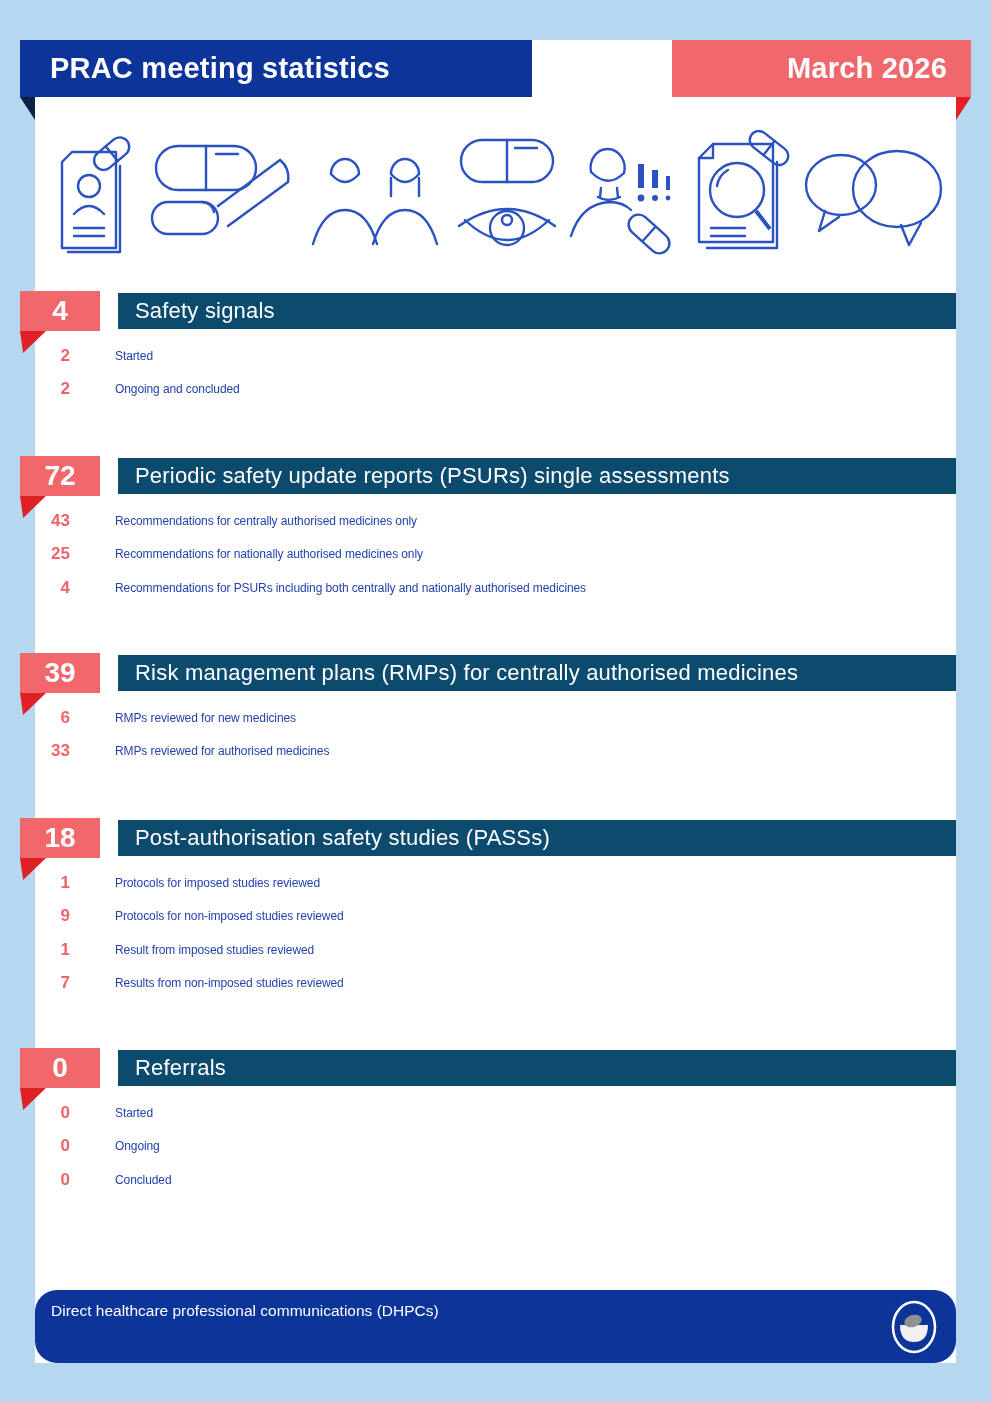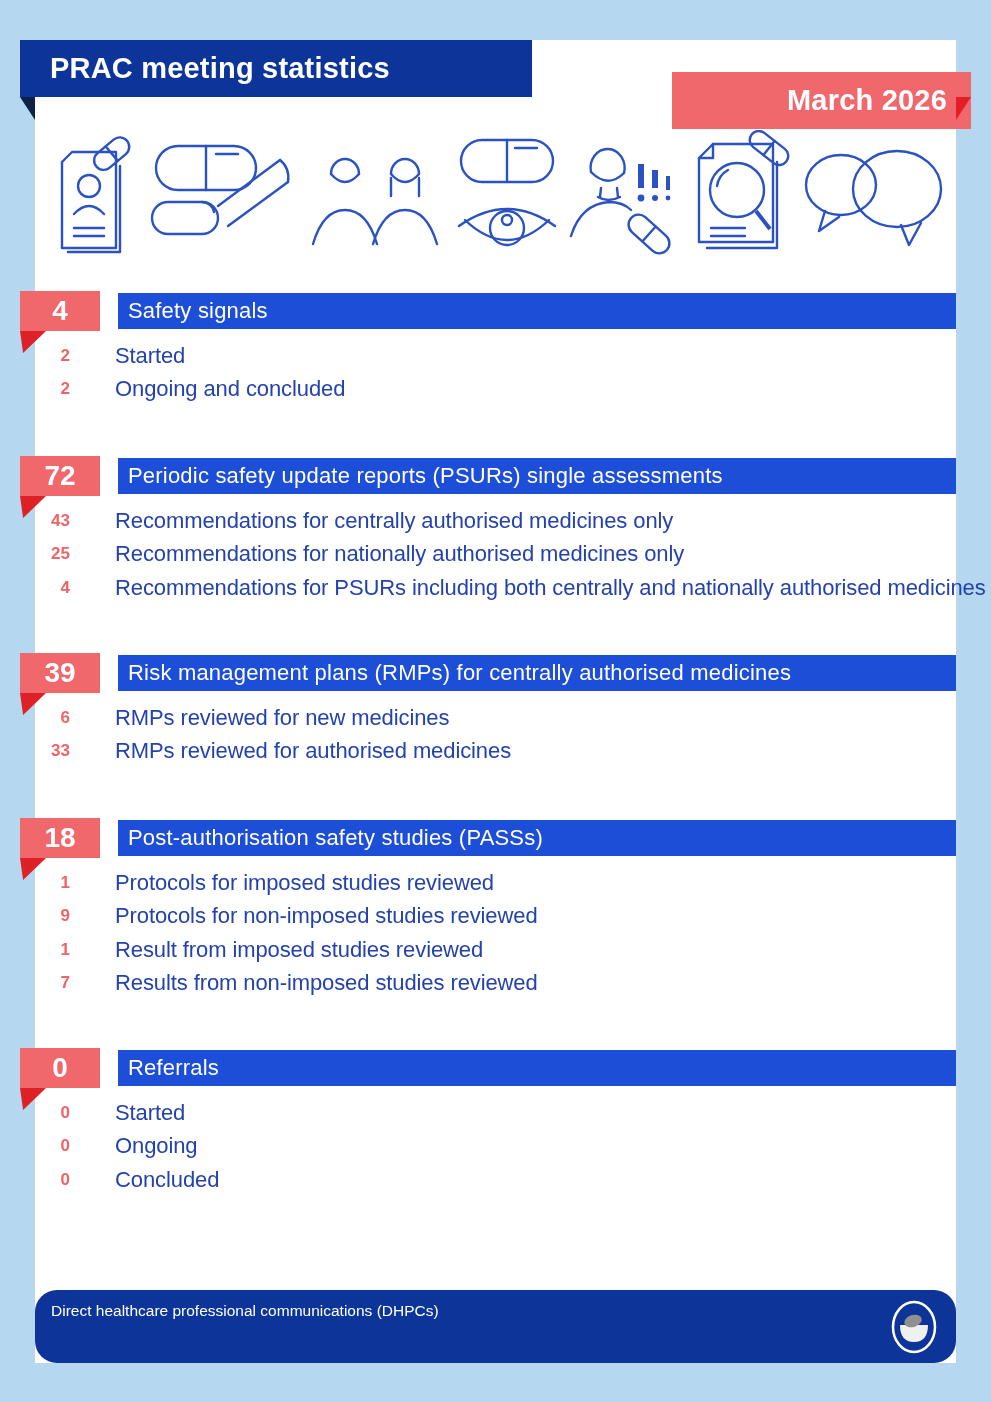--- a/index.html
+++ b/index.html
@@ -22,21 +22,21 @@
     font-size:29px;font-weight:bold;letter-spacing:0.2px;
   }
   .header-fold{
     position:absolute;left:20px;top:97px;width:15px;height:23px;
     background:#0e2246;clip-path:polygon(0 0,100% 0,100% 100%);
   }
   .date-badge{
     position:absolute;left:672px;top:40px;width:299px;height:57px;
     background:#f0676c;color:#fff;display:flex;align-items:center;justify-content:flex-end;
     padding-right:24px;box-sizing:border-box;
-    font-size:29px;font-weight:bold;letter-spacing:0.2px;margin-top:32px;
+    font-size:29px;font-weight:bold;letter-spacing:0.2px;
   }
   .date-fold{
     position:absolute;left:956px;top:97px;width:15px;height:23px;
     background:#e41e26;clip-path:polygon(0 0,100% 0,0 100%);
   }
   
   .icon-band{
     position:absolute;left:50px;top:118px;width:895px;height:155px;
     display:flex;align-items:center;justify-content:space-between;
   }
@@ -51,31 +51,31 @@
     position:absolute;left:20px;top:0;width:80px;height:40px;
     background:#f0676c;color:#fff;display:flex;align-items:center;justify-content:center;
     font-size:28px;font-weight:bold;
   }
   .badge-fold{
     position:absolute;left:20px;top:40px;width:26px;height:22px;
     background:#de2027;clip-path:polygon(0 0,100% 0,12% 100%);
   }
   .bar{
     position:absolute;left:118px;top:2px;width:838px;height:36px;
-    background:#1d4ed8;color:#fff;display:flex;align-items:center;
-    padding-left:10px;box-sizing:border-box;
+    background:#0c4a6e;color:#fff;display:flex;align-items:center;
+    padding-left:17px;box-sizing:border-box;
     font-size:22px;letter-spacing:0.2px;
   }
   .items{position:absolute;left:0;top:48px;width:991px;}
   .item{height:33.5px;display:flex;align-items:center;}
   .item .val{
     width:70px;text-align:right;color:#ee6468;font-weight:bold;font-size:17px;
     flex:0 0 70px;
   }
-  .item .lbl{margin-left:45px;color:#2342ad;font-size:22px;letter-spacing:-0.1px;}
+  .item .lbl{margin-left:45px;color:#2342ad;font-size:12px;letter-spacing:-0.1px;}
   
   .footer-bar{
     position:absolute;left:35px;top:1290px;width:921px;height:73px;
     background:#0c3499;color:#fff;box-sizing:border-box;border-radius:22px;
   }
   .footer-line1{position:absolute;left:16px;top:12px;font-size:15.5px;}
   .footer-line2{position:absolute;left:16px;top:38px;font-size:15.5px;}
   .ema-logo{
     position:absolute;right:14px;top:10px;height:53px;
     display:flex;align-items:center;

